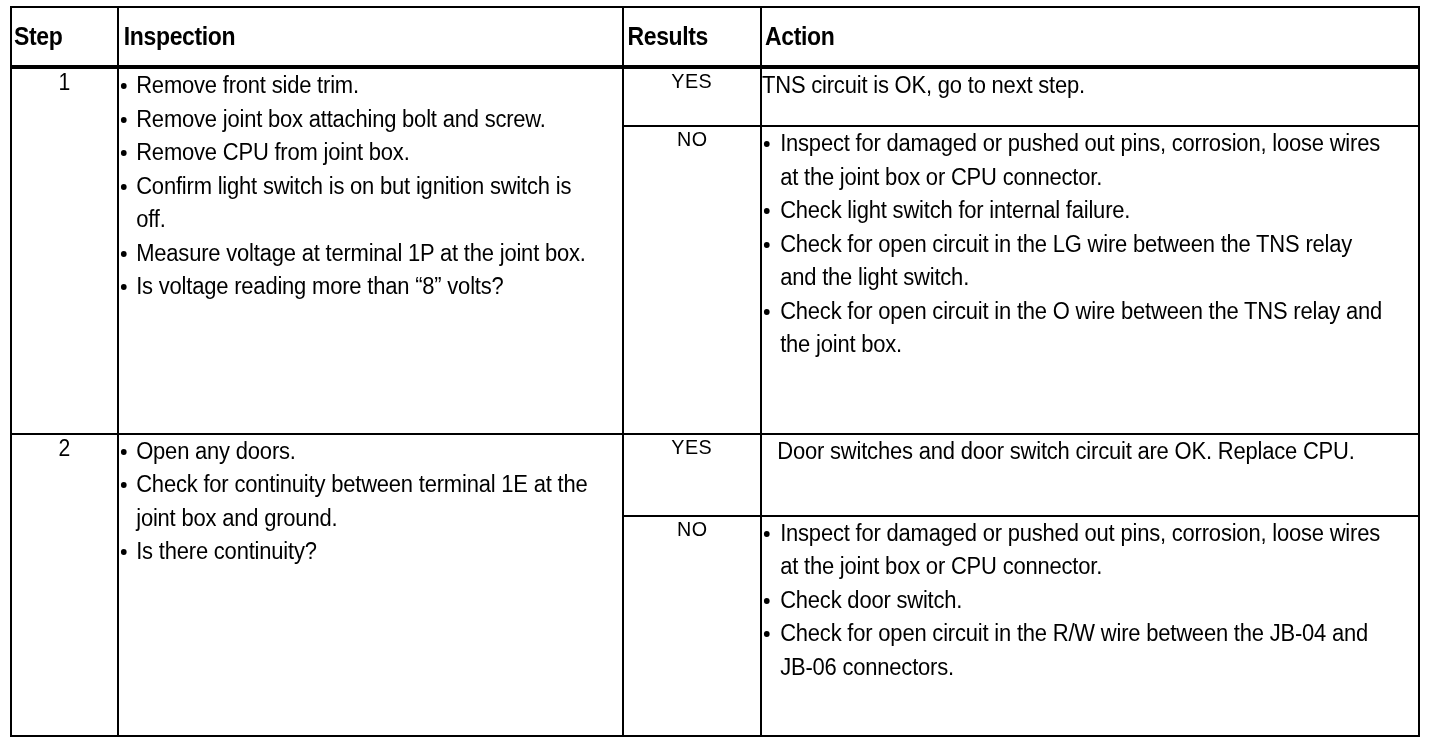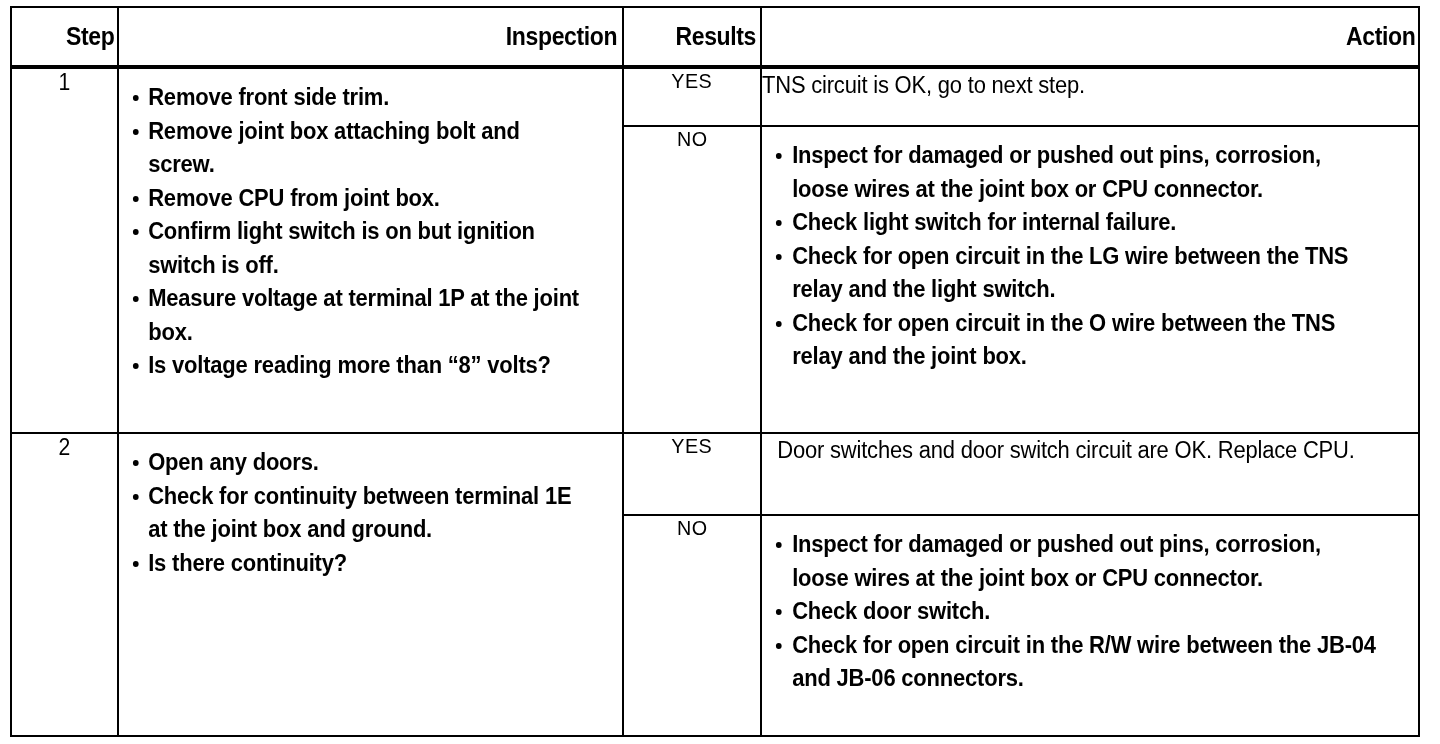--- a/index.html
+++ b/index.html
@@ -43,21 +43,21 @@
 
   
   col.c-step   { width: 107px; }
   col.c-insp   { width: 505px; }
   col.c-res    { width: 138px; }
   col.c-act    { width: 658px; }
 
   
   tr.head th {
     height: 57px;
-    text-align: right;
+    text-align: left;
     vertical-align: middle;
     border-bottom-width: 4px;
   }
   .head-label {
     font-weight: bold;
     font-size: 25px;
     letter-spacing: -0.4px;
     font-stretch: condensed;
     transform: scaleX(0.92);
     display: inline-block;
@@ -93,23 +93,22 @@
   .act-cell {
     padding: 11px 10px 10px 12px;
   }
 
   
   .block-top td { border-top-width: 5px; }
 
   
   ul.blist {
     list-style: none;
-    margin: 12px;
+    margin: 0;
     padding: 0;
-    font-weight: bold;
   }
   ul.blist li {
     position: relative;
     font-size: 23px;
     line-height: 33.5px;
     padding-left: 18px;
     margin: 0 0 0 0;
     letter-spacing: -0.2px;
     transform: scaleX(0.955);
     transform-origin: left center;

